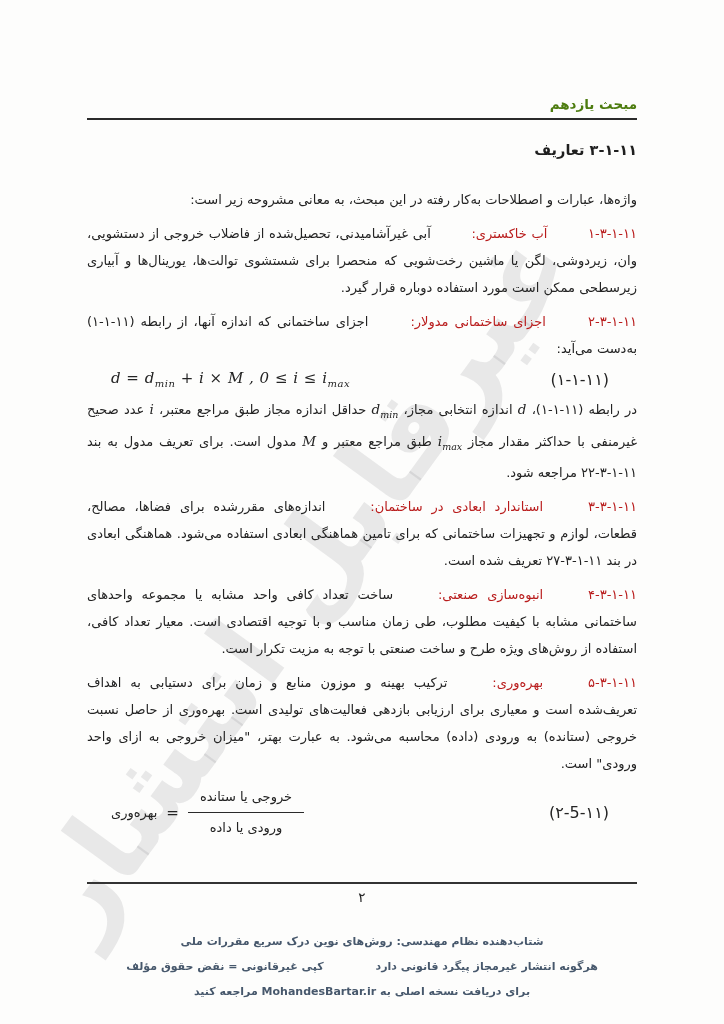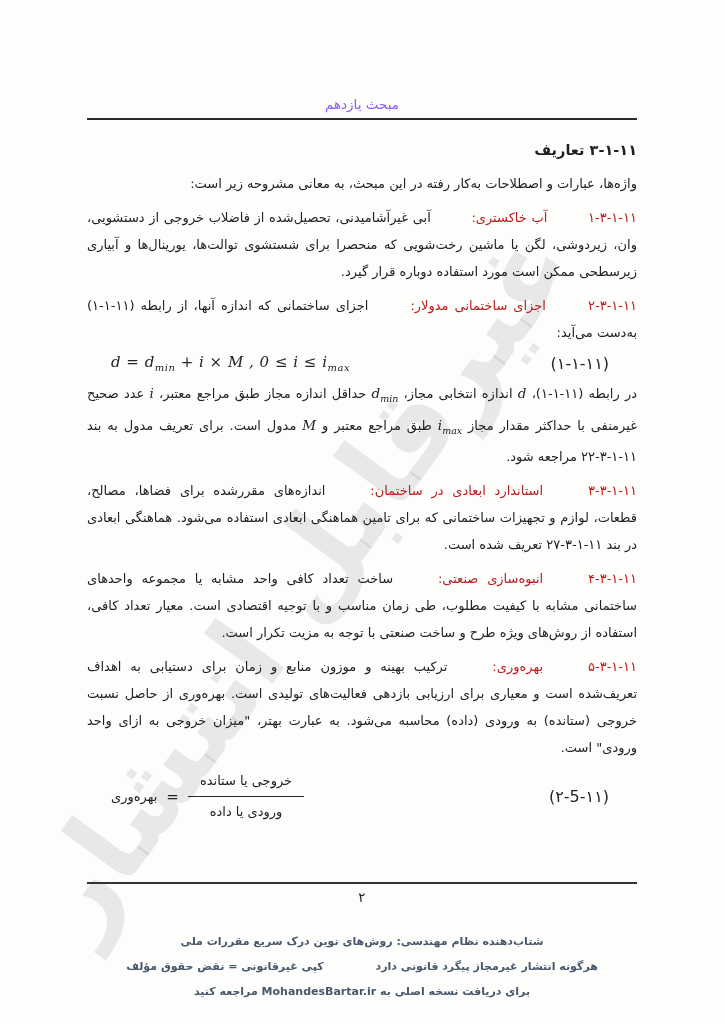--- a/index.html
+++ b/index.html
@@ -11,25 +11,25 @@
   .watermark{
     position:absolute;left:300px;top:580px;z-index:0;
     transform:translate(-50%,-50%) rotate(-54deg);
     font-size:112px;font-weight:bold;white-space:nowrap;
     color:rgba(112,112,120,0.15);pointer-events:none;
   }
   .content{
     position:absolute;left:0;right:0;top:0;bottom:146px;z-index:1;
     padding:96px 87px 0 87px;direction:rtl;overflow:hidden;
   }
-  .running-header{text-align:center;font-weight:normal;font-size:13.5px;color:#8b5cf6;}
+  .running-header{text-align:right;font-weight:bold;font-size:13.5px;color:#4d7c0f;}
   .header-rule{height:2px;background:#2b2b2b;border:0;margin:6px 0 0;}
   .section-title{font-weight:bold;font-size:14.5px;margin:22px 0 0;}
   p.par{font-size:13px;line-height:27px;text-align:justify;margin:7px 0 0;color:#232323;}
-  p.intro{margin-top:12px;}
+  p.intro{margin-top:28px;}
   b.dnum,b.dterm{font-weight:normal;color:#b91c1c;margin-left:36px;}
   .var{font-family:"DejaVu Serif",serif;font-style:italic;font-size:13.5px;}
   sub.vsub{font-family:"DejaVu Serif",serif;font-style:italic;font-size:9.5px;}
   .eq-row{
     direction:ltr;display:flex;justify-content:space-between;align-items:center;
     padding:0 28px 0 24px;margin:7px 0;
   }
   .formula1{font-family:"DejaVu Serif",serif;font-style:italic;font-size:15px;color:#242424;letter-spacing:0.5px;}
   .formula1 sub{font-size:10px;}
   .eq-label{direction:rtl;font-size:16px;color:#242424;margin-left:40px;}

